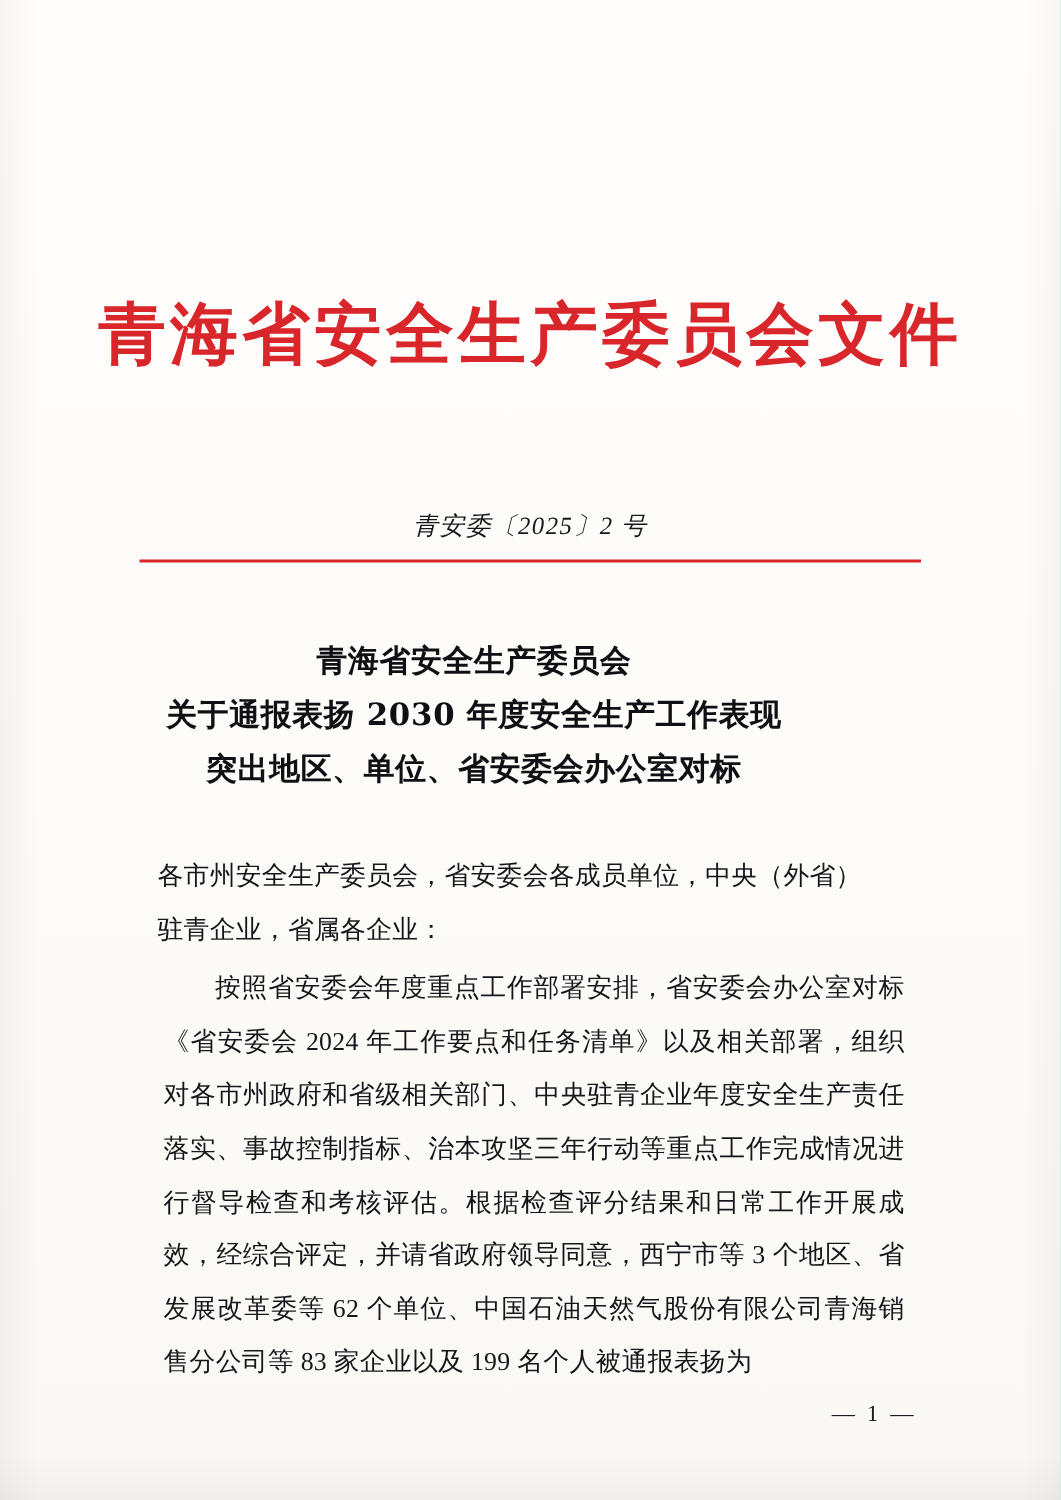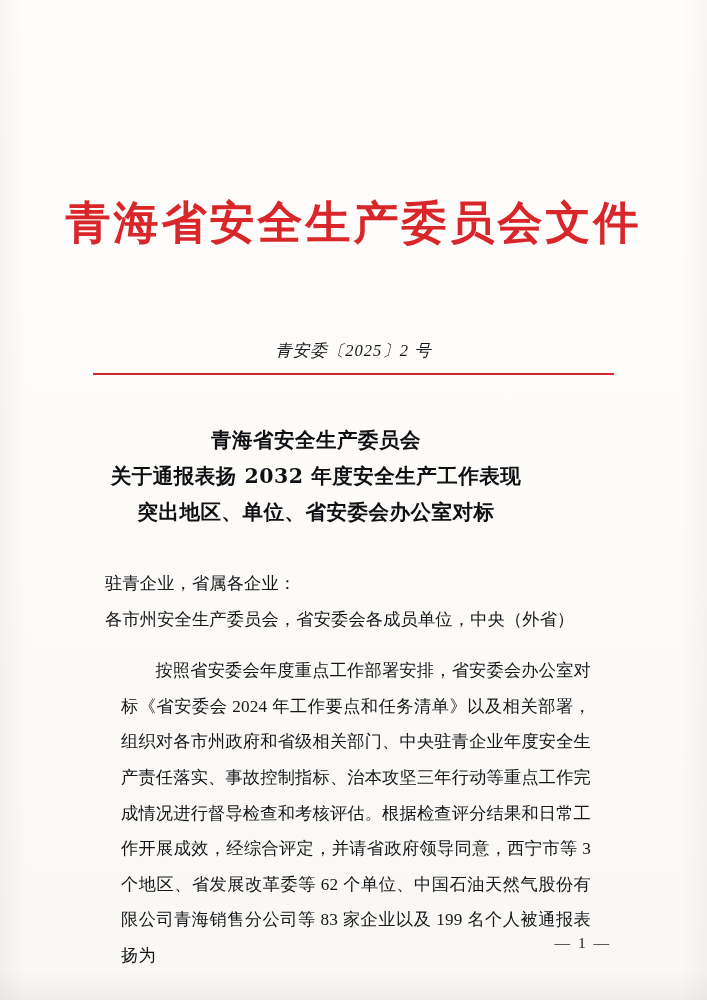--- a/index.html
+++ b/index.html
@@ -90,21 +90,21 @@
     font-size: 17.2px;
     line-height: 35.6px;
     color: #15151a;
     letter-spacing: 0.2px;
   }
   .salutation {
     text-indent: 0;
     margin: 0 0 0 0;
   }
   .para {
-    margin: 16px;
+    margin: 4px;
     text-indent: 2em;
     text-align: justify;
     text-justify: inter-ideograph;
   }
   
   .page-number {
     position: absolute;
     bottom: 48px;
     right: 96px;
     font-size: 15.5px;
@@ -140,27 +140,27 @@
   <div class="masthead">
     <div class="masthead-title">青海省安全生产委员会文件</div>
   </div>
 
   <div class="docnum">青安委〔2025〕2 号</div>
 
   <div class="red-rule"></div>
 
   <div class="title-block">
     <div class="title-line">青海省安全生产委员会</div>
-    <div class="title-line">关于通报表扬 2032 年度安全生产工作表现</div>
+    <div class="title-line">关于通报表扬 2030 年度安全生产工作表现</div>
     <div class="title-line">突出地区、单位、省安委会办公室对标</div>
   </div>
 
   <div class="body-block">
+    <p class="salutation">各市州安全生产委员会，省安委会各成员单位，中央（外省）</p>
     <p class="salutation">驻青企业，省属各企业：</p>
-    <p class="salutation">各市州安全生产委员会，省安委会各成员单位，中央（外省）</p>
     <p class="para">按照省安委会年度重点工作部署安排，省安委会办公室对标《省安委会 2024 年工作要点和任务清单》以及相关部署，组织对各市州政府和省级相关部门、中央驻青企业年度安全生产责任落实、事故控制指标、治本攻坚三年行动等重点工作完成情况进行督导检查和考核评估。根据检查评分结果和日常工作开展成效，经综合评定，并请省政府领导同意，西宁市等 3 个地区、省发展改革委等 62 个单位、中国石油天然气股份有限公司青海销售分公司等 83 家企业以及 199 名个人被通报表扬为</p>
   </div>
 
   <div class="page-number">— 1 —</div>
 
   <div class="edge-shadow-left"></div>
   <div class="edge-shadow-right"></div>
   <div class="edge-shadow-bottom"></div>
 </div>
 

